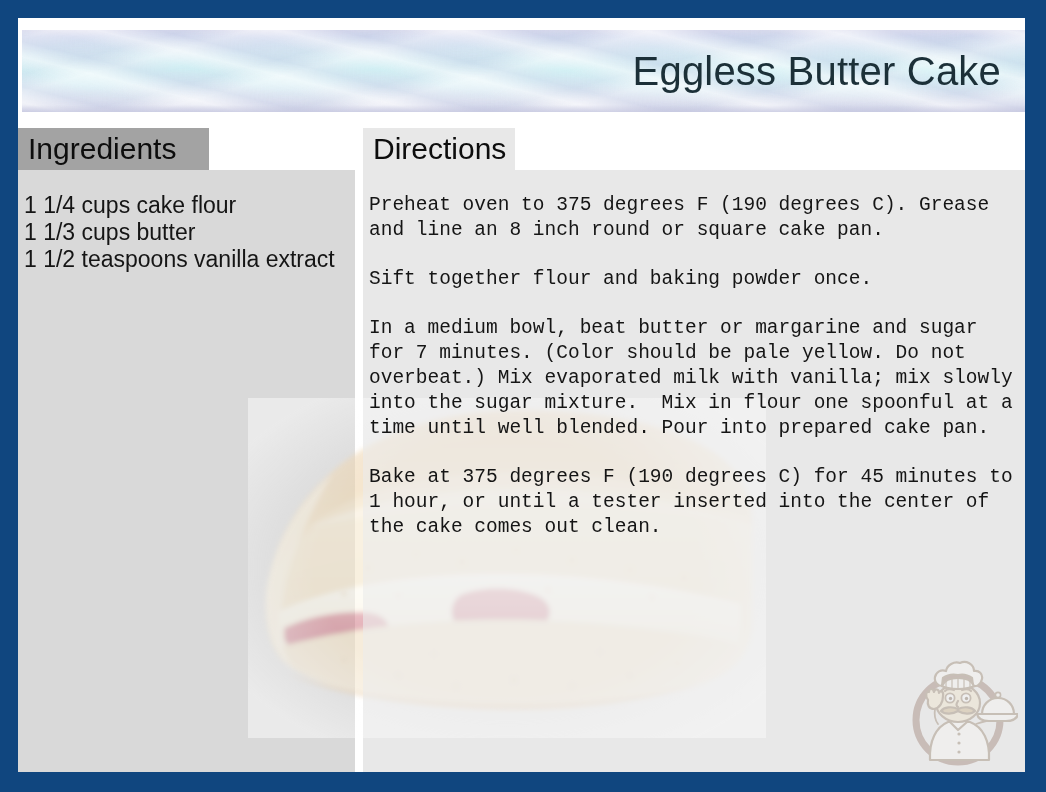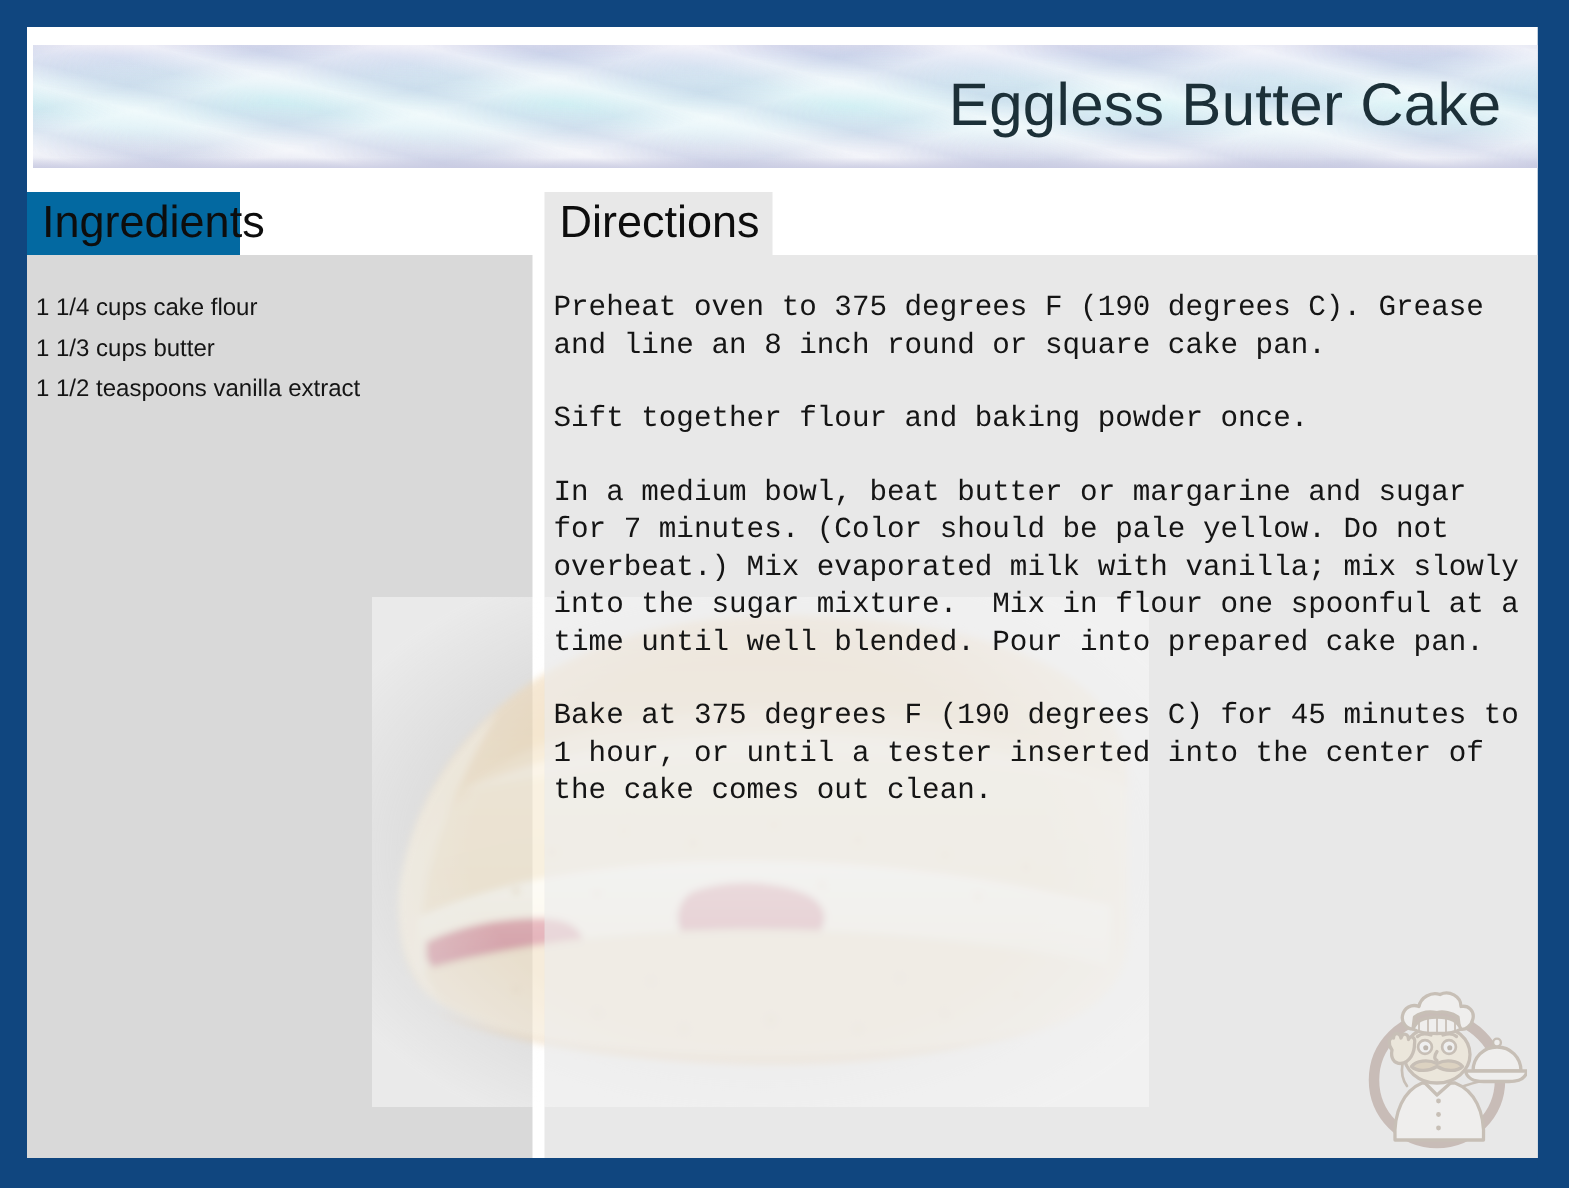--- a/index.html
+++ b/index.html
@@ -111,42 +111,42 @@
     position: absolute;
     z-index: 4;
     font-size: 30px;
     font-weight: 400;
     color: #0d0d0d;
     white-space: nowrap;
     line-height: 1;
   }
   #ingredients-heading {
     left: 18px; top: 128px;
-    width: 142px; height: 42px;
-    background: #0369a1;
+    width: 191px; height: 42px;
+    background: #a3a3a3;
     padding: 6px 0 0 10px;
   }
   #directions-heading {
     left: 363px; top: 128px;
     width: 152px; height: 42px;
     background: #e8e8e8;
     padding: 6px 0 0 10px;
   }
 
   
   #ingredients-list {
     position: absolute;
     left: 24px; top: 192px;
     width: 320px;
     z-index: 5;
     list-style: none;
     margin: 0; padding: 0;
   }
   #ingredients-list li {
-    font-size: 16px;
+    font-size: 23px;
     line-height: 27px;
     color: #151515;
     white-space: nowrap;
   }
 
   
   #directions-body {
     position: absolute;
     left: 369px; top: 193px;
     width: 648px;

